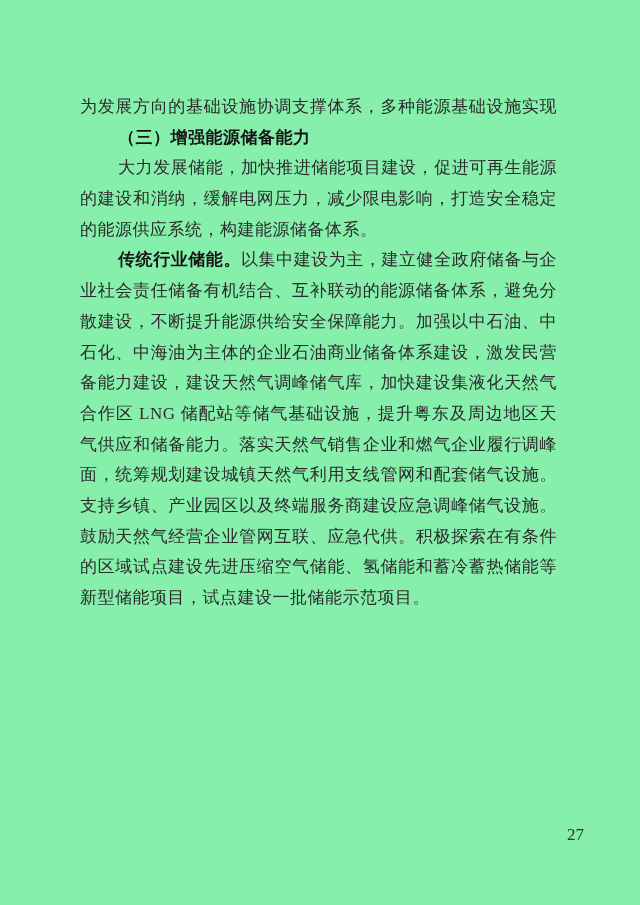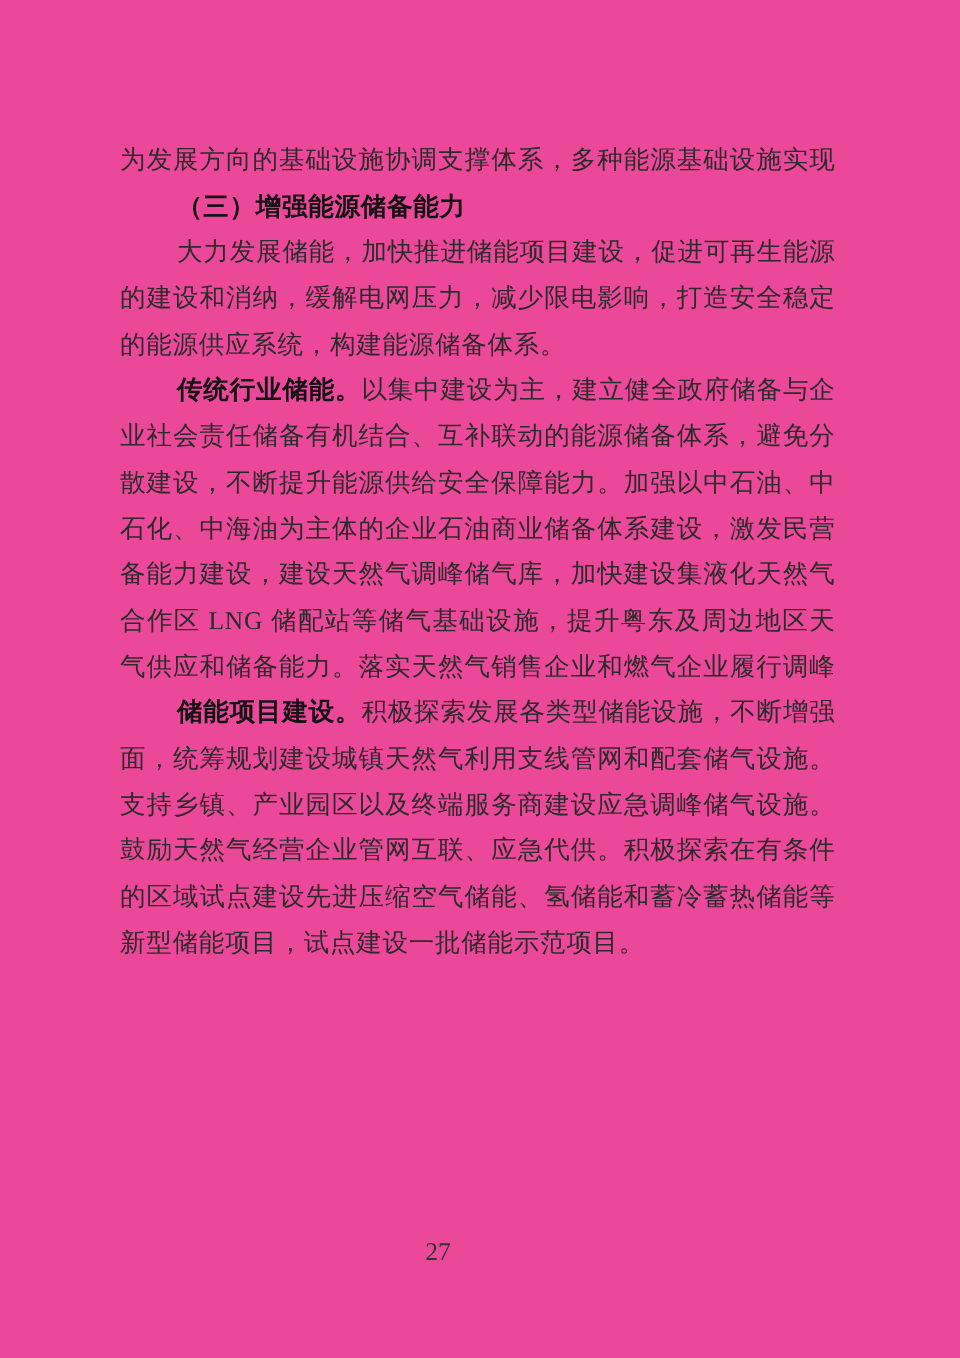--- a/index.html
+++ b/index.html
@@ -9,21 +9,21 @@
   }
   body {
     width: 640px;
     height: 905px;
     font-family: "Liberation Serif", "DejavU Serif", serif;
   }
   .page {
     position: relative;
     width: 640px;
     height: 905px;
-    background: #ec4899;
+    background: #86efac;
     overflow: hidden;
   }
   .text-block {
     position: absolute;
     left: 80px;
     top: 92px;
     width: 477px;
     font-size: 17px;
     line-height: 30.7px;
     color: #2b2b2b;
@@ -44,21 +44,21 @@
   }
   .bold {
     font-weight: bold;
     color: #141414;
   }
   .footer {
     position: absolute;
     top: 824px;
     left: 0;
     width: 584px;
-    text-align: center;
+    text-align: right;
     font-size: 17px;
     color: #333333;
     line-height: 22px;
   }
 </style>
 </head>
 <body>
 
 <div class="page">
   <div class="text-block">
@@ -67,21 +67,20 @@
       <div class="line indent fill"><span>大力发展储能，加快推进储能项目建设，促进可再生能源</span></div>
       <div class="line fill"><span>的建设和消纳，缓解电网压力，减少限电影响，打造安全稳定</span></div>
       <div class="line"><span>的能源供应系统，构建能源储备体系。</span></div>
       <div class="line indent fill"><span class="bold">传统行业储能。</span><span>以集中建设为主，建立健全政府储备与企</span></div>
       <div class="line fill"><span>业社会责任储备有机结合、互补联动的能源储备体系，避免分</span></div>
       <div class="line fill"><span>散建设，不断提升能源供给安全保障能力。加强以中石油、中</span></div>
       <div class="line fill"><span>石化、中海油为主体的企业石油商业储备体系建设，激发民营</span></div>
       <div class="line fill"><span>备能力建设，建设天然气调峰储气库，加快建设集液化天然气</span></div>
       <div class="line fill"><span>合作区 LNG 储配站等储气基础设施，提升粤东及周边地区天然</span></div>
       <div class="line fill"><span>气供应和储备能力。落实天然气销售企业和燃气企业履行调峰</span></div>
-      <div class="line indent fill"><span class="bold">储能项目建设。</span><span>积极探索发展各类型储能设施，不断增强</span></div>
       <div class="line fill"><span>面，统筹规划建设城镇天然气利用支线管网和配套储气设施。</span></div>
       <div class="line fill"><span>支持乡镇、产业园区以及终端服务商建设应急调峰储气设施。</span></div>
       <div class="line fill"><span>鼓励天然气经营企业管网互联、应急代供。积极探索在有条件</span></div>
       <div class="line fill"><span>的区域试点建设先进压缩空气储能、氢储能和蓄冷蓄热储能等</span></div>
       <div class="line"><span>新型储能项目，试点建设一批储能示范项目。</span></div>
     </div>
   <div class="footer">27</div>
 </div>
 
 </body></html>

